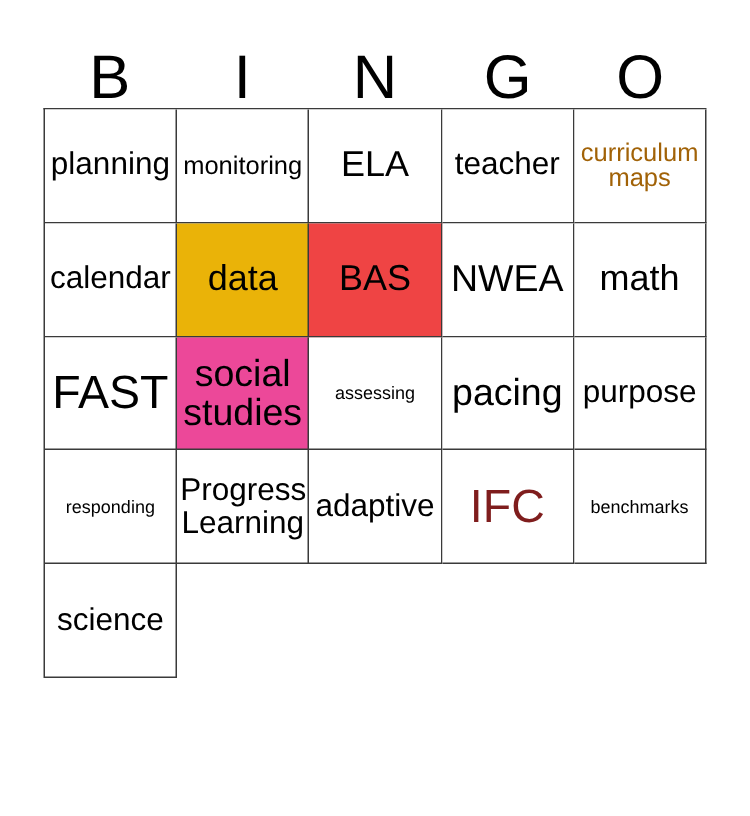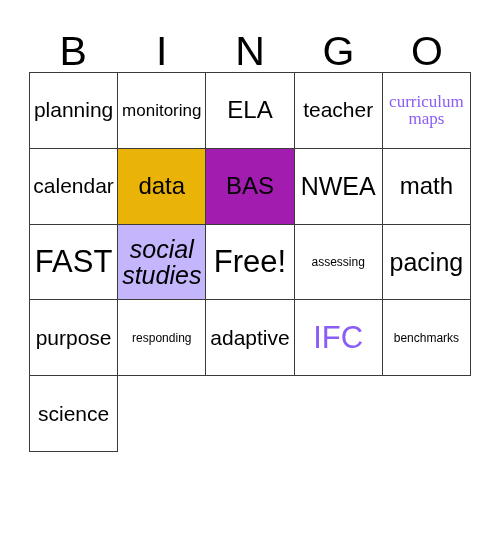--- a/index.html
+++ b/index.html
@@ -131,67 +131,67 @@
     <div class="cell" style="border-right-color: rgb(58, 58, 58); border-bottom-color: rgb(58, 58, 58); background: rgb(255, 255, 255);">
       <span class="cell-text sz-s" style="color: rgb(0, 0, 0);">monitoring</span>
     </div>
     <div class="cell" style="border-right-color: rgb(58, 58, 58); border-bottom-color: rgb(58, 58, 58); background: rgb(255, 255, 255);">
       <span class="cell-text sz-xxl" style="color: rgb(0, 0, 0);">ELA</span>
     </div>
     <div class="cell" style="border-right-color: rgb(58, 58, 58); border-bottom-color: rgb(58, 58, 58); background: rgb(255, 255, 255);">
       <span class="cell-text sz-m" style="color: rgb(0, 0, 0);">teacher</span>
     </div>
     <div class="cell" style="border-right-color: rgb(58, 58, 58); border-bottom-color: rgb(58, 58, 58); background: rgb(255, 255, 255);">
-      <span class="cell-text sz-s" style="color: #8b5cf6; font-family: Liberation Serif, serif;">curriculum maps</span>
+      <span class="cell-text sz-s" style="color: #a16207;">curriculum maps</span>
     </div>
 
     <div class="cell" style="border-right-color: rgb(58, 58, 58); border-bottom-color: rgb(58, 58, 58); background: rgb(255, 255, 255);">
       <span class="cell-text sz-m" style="color: rgb(0, 0, 0);">calendar</span>
     </div>
     <div class="cell" style="border-right-color: rgb(58, 58, 58); border-bottom-color: rgb(58, 58, 58); background: #eab308;">
       <span class="cell-text sz-xxl" style="color: rgb(0, 0, 0);">data</span>
     </div>
-    <div class="cell" style="border-right-color: rgb(58, 58, 58); border-bottom-color: rgb(58, 58, 58); background: #a21caf;">
+    <div class="cell" style="border-right-color: rgb(58, 58, 58); border-bottom-color: rgb(58, 58, 58); background: #ef4444;">
       <span class="cell-text sz-xxl" style="color: rgb(0, 0, 0);">BAS</span>
     </div>
     <div class="cell" style="border-right-color: rgb(58, 58, 58); border-bottom-color: rgb(58, 58, 58); background: rgb(255, 255, 255);">
       <span class="cell-text sz-l" style="color: rgb(0, 0, 0);">NWEA</span>
     </div>
     <div class="cell" style="border-right-color: rgb(58, 58, 58); border-bottom-color: rgb(58, 58, 58); background: rgb(255, 255, 255);">
       <span class="cell-text sz-xxl" style="color: rgb(0, 0, 0);">math</span>
     </div>
 
     <div class="cell" style="border-right-color: rgb(58, 58, 58); border-bottom-color: rgb(58, 58, 58); background: rgb(255, 255, 255);">
       <span class="cell-text sz-xl" style="color: rgb(0, 0, 0);">FAST</span>
     </div>
-    <div class="cell" style="border-right-color: rgb(58, 58, 58); border-bottom-color: rgb(58, 58, 58); background: #c4b5fd; font-style: italic;">
+    <div class="cell" style="border-right-color: rgb(58, 58, 58); border-bottom-color: rgb(58, 58, 58); background: #ec4899;">
       <span class="cell-text sz-l" style="color: rgb(0, 0, 0);">social studies</span>
-    </div>
-    <div class="cell" style="border-right-color: rgb(58, 58, 58); border-bottom-color: rgb(58, 58, 58); background: rgb(255, 255, 255);">
-      <span class="cell-text sz-xl" style="color: rgb(0, 0, 0);">Free!</span>
     </div>
     <div class="cell" style="border-right-color: rgb(58, 58, 58); border-bottom-color: rgb(58, 58, 58); background: rgb(255, 255, 255);">
       <span class="cell-text sz-xs" style="color: rgb(0, 0, 0);">assessing</span>
     </div>
     <div class="cell" style="border-right-color: rgb(58, 58, 58); border-bottom-color: rgb(58, 58, 58); background: rgb(255, 255, 255);">
       <span class="cell-text sz-l" style="color: rgb(0, 0, 0);">pacing</span>
     </div>
 
     <div class="cell" style="border-right-color: rgb(58, 58, 58); border-bottom-color: rgb(58, 58, 58); background: rgb(255, 255, 255);">
       <span class="cell-text sz-m" style="color: rgb(0, 0, 0);">purpose</span>
     </div>
     <div class="cell" style="border-right-color: rgb(58, 58, 58); border-bottom-color: rgb(58, 58, 58); background: rgb(255, 255, 255);">
       <span class="cell-text sz-xs" style="color: rgb(0, 0, 0);">responding</span>
     </div>
     <div class="cell" style="border-right-color: rgb(58, 58, 58); border-bottom-color: rgb(58, 58, 58); background: rgb(255, 255, 255);">
+      <span class="cell-text sz-m" style="color: rgb(0, 0, 0);">Progress Learning</span>
+    </div>
+    <div class="cell" style="border-right-color: rgb(58, 58, 58); border-bottom-color: rgb(58, 58, 58); background: rgb(255, 255, 255);">
       <span class="cell-text sz-m" style="color: rgb(0, 0, 0);">adaptive</span>
     </div>
 
     <div class="cell" style="border-right-color: rgb(58, 58, 58); border-bottom-color: rgb(58, 58, 58); background: rgb(255, 255, 255);">
-      <span class="cell-text sz-xl" style="color: #8b5cf6;">IFC</span>
+      <span class="cell-text sz-xl" style="color: #7f1d1d;">IFC</span>
     </div>
     <div class="cell" style="border-right-color: rgb(58, 58, 58); border-bottom-color: rgb(58, 58, 58); background: rgb(255, 255, 255);">
       <span class="cell-text sz-xs" style="color: rgb(0, 0, 0);">benchmarks</span>
     </div>
     <div class="cell" style="border-right-color: rgb(58, 58, 58); border-bottom-color: rgb(58, 58, 58); background: rgb(255, 255, 255);">
       <span class="cell-text sz-m" style="color: rgb(0, 0, 0);">science</span>
     </div>
 
   </div>
 </div>

